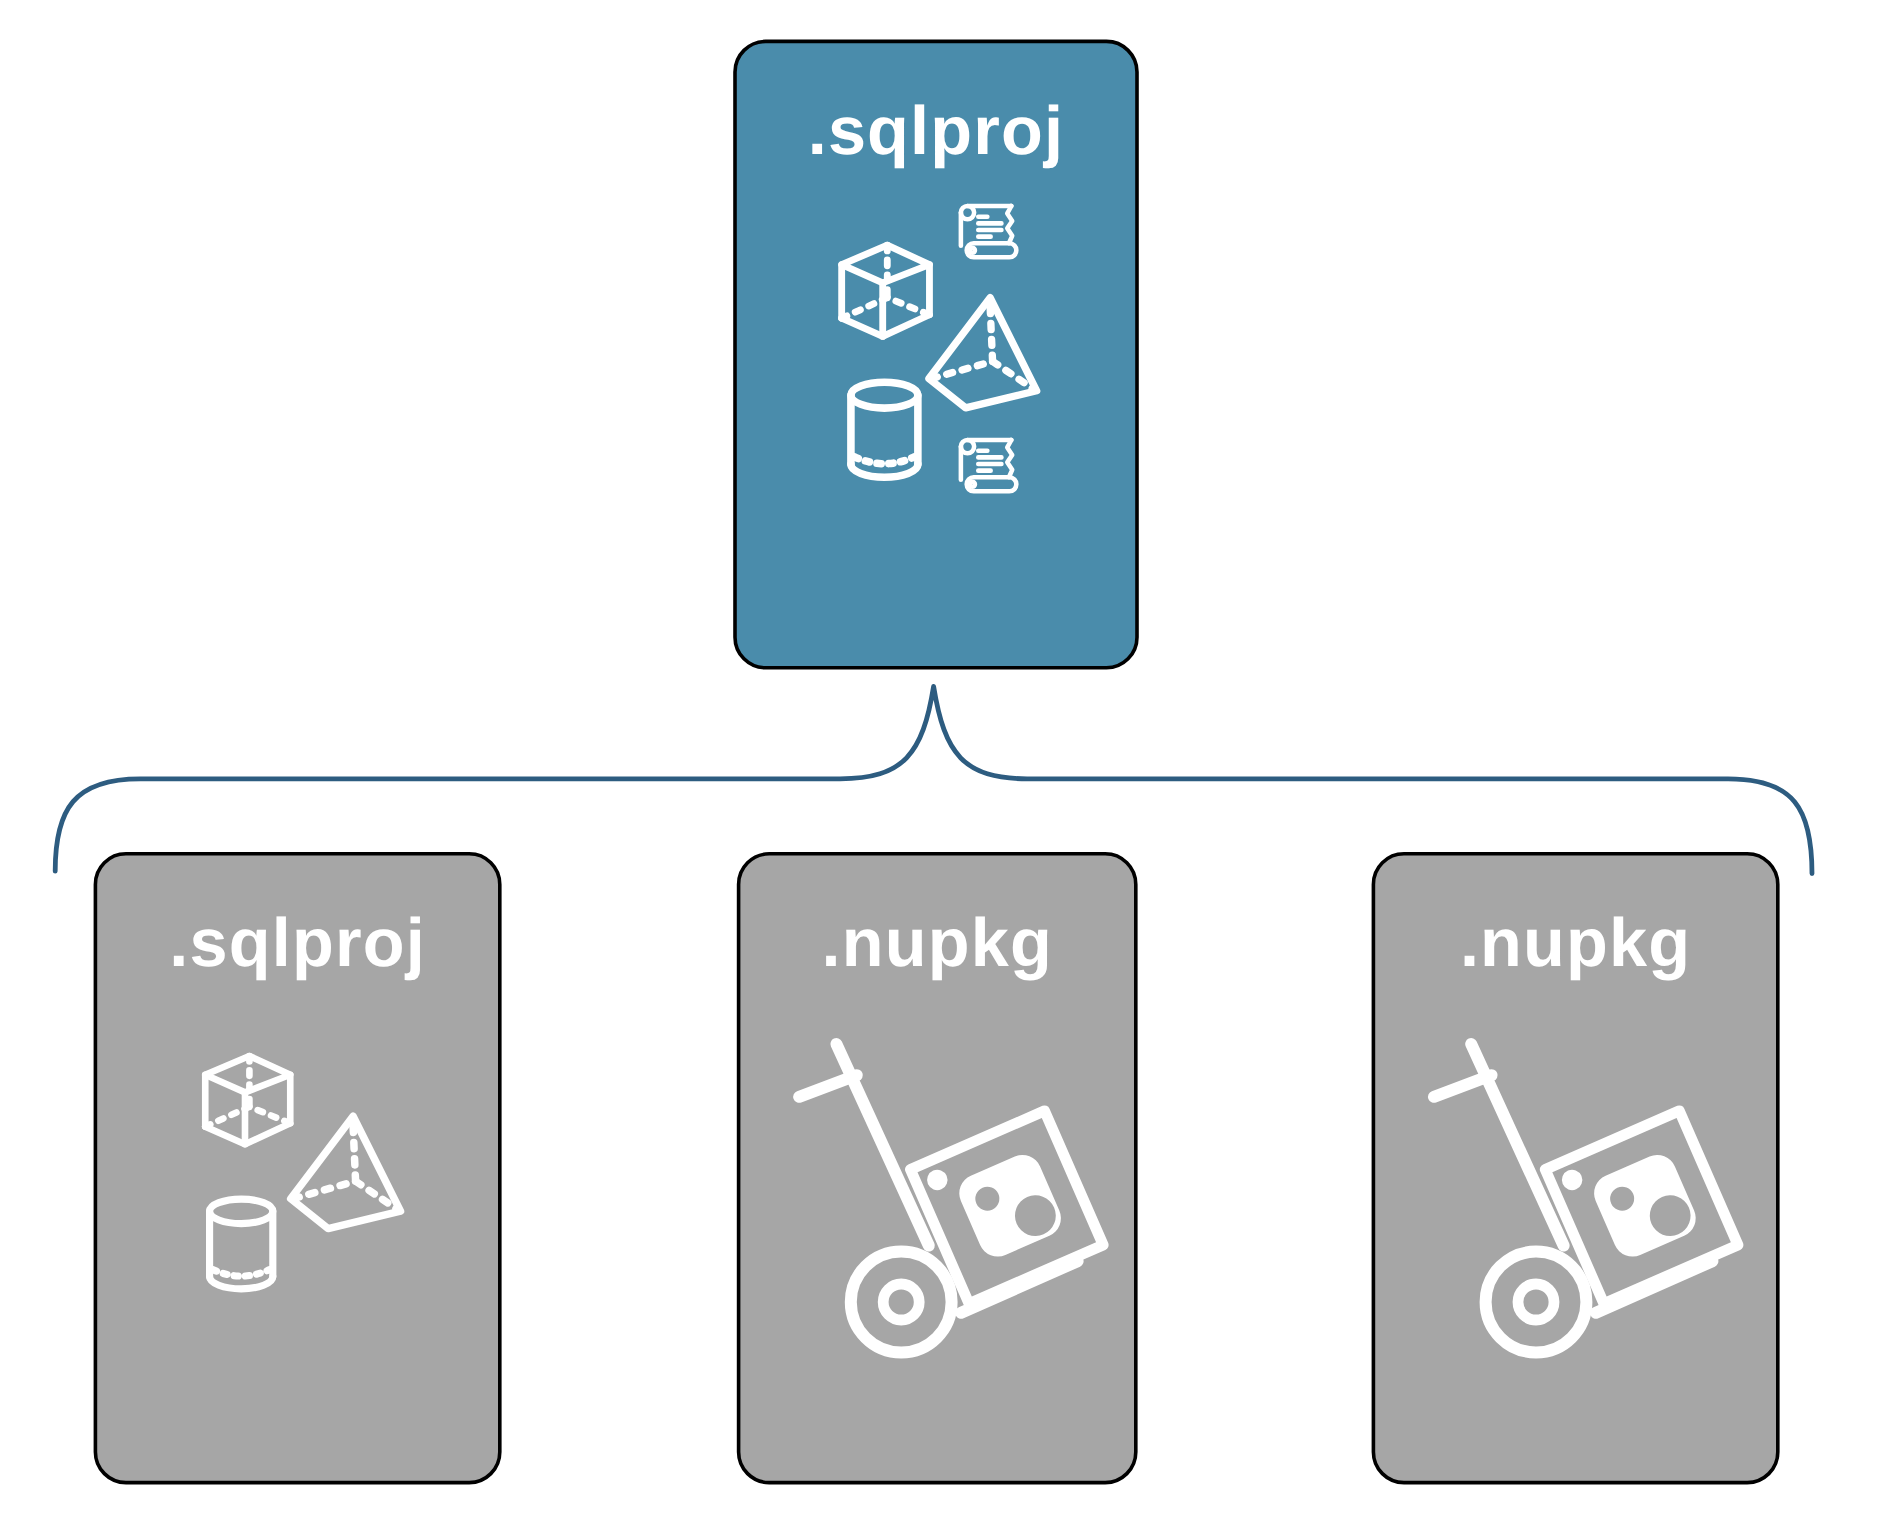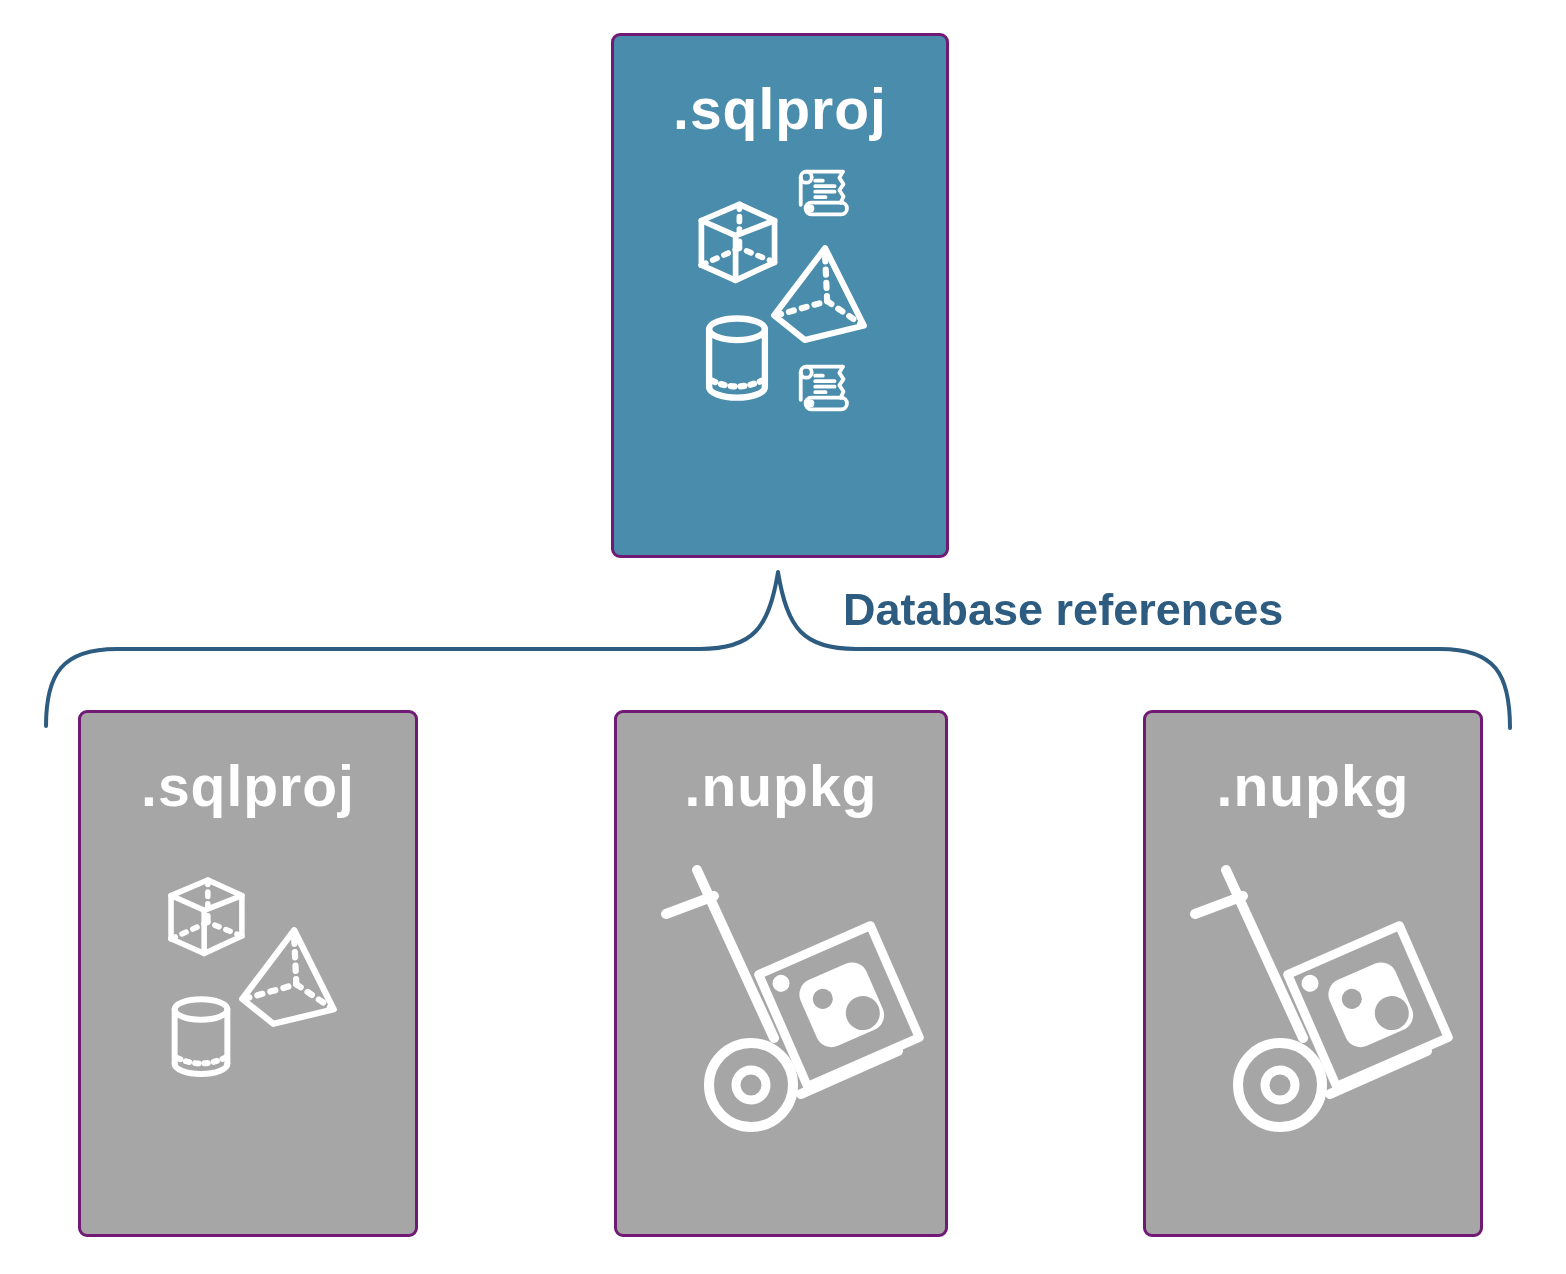--- a/index.html
+++ b/index.html
@@ -6,22 +6,22 @@
   .canvas{
     position:relative;
     width:1566px;height:1274px;
     background:#ffffff;
     font-family:"Liberation Sans", sans-serif;
     overflow:hidden;
   }
   .card{
     position:absolute;
     box-sizing:border-box;
-    border:3px solid #701a75;
-    border-radius:9px;
+    border:3px solid #000000;
+    border-radius:27px;
     z-index:1;
   }
   .card-root{
     left:611px;top:33px;width:338px;height:525px;
     background:#4a8cab;
   }
   .card-child{
     background:#a6a6a6;
     top:710px;width:340px;height:527px;
   }
@@ -73,21 +73,20 @@
   </div>
 
   <div class="card card-child card-child-2">
     <div class="card-title">.nupkg</div>
   </div>
 
   <div class="card card-child card-child-3">
     <div class="card-title">.nupkg</div>
   </div>
 
-  <div class="connector-label">Database references</div>
 
   <svg class="overlay" viewBox="0 0 1566 1274">
     <defs>
 
       <g id="icon-cube" class="stroke-icon" stroke-width="6">
         <path d="M 12 30 L 52 13 L 89 30 L 48 46 Z"></path>
         <path d="M 12 30 V 77 M 89 30 V 74 M 48 46 V 93"></path>
         <path d="M 12 77 L 48 93 L 89 74"></path>
         <path d="M 52 13 V 59" stroke-dasharray="5 8"></path>
         <path d="M 12 77 L 52 59 L 89 74" stroke-dasharray="5 8"></path>

